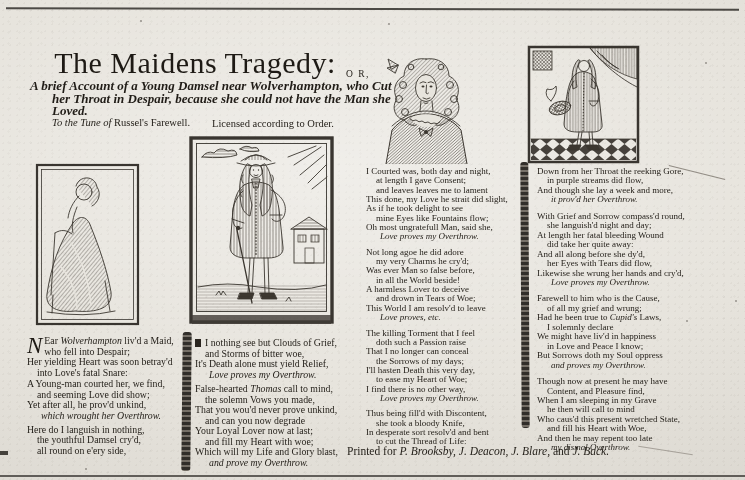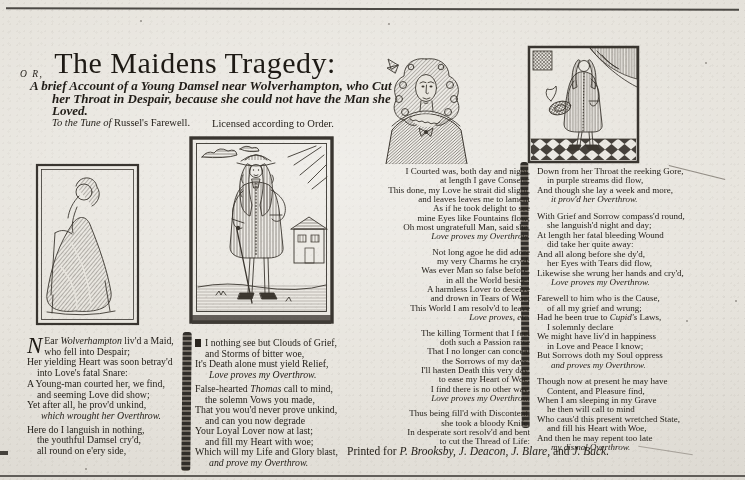--- a/index.html
+++ b/index.html
@@ -20,40 +20,40 @@
   .hl-bottom{left:0;top:475px;width:745px;height:2px;opacity:.85;}
   .edge-dash{left:0;top:451px;width:8px;height:4px;background:rgba(30,27,23,.8);}
   .scratch{position:absolute;height:1px;background:rgba(72,65,56,.55);}
   .sc1{left:668px;top:172px;width:58px;transform:rotate(14deg);}
   .sc2{left:638px;top:450px;width:55px;transform:rotate(9deg);opacity:.7;}
   .speck{position:absolute;width:2px;height:2px;border-radius:50%;background:rgba(55,49,42,.45);}
 
   
   .title{position:absolute;left:20px;top:46px;width:350px;text-align:center;
     font-size:30px;letter-spacing:.5px;color:#1e1a15;white-space:nowrap;}
-  .orline{position:absolute;left:20px;top:69px;width:350px;text-align:left;
-    font-size:9.5px;font-style:italic;letter-spacing:1.5px;}
+  .orline{position:absolute;left:20px;top:69px;width:350px;text-align:right;
+    font-size:9.5px;letter-spacing:1.5px;}
   .subtitle{position:absolute;left:30px;top:80px;font-size:13px;font-weight:bold;
     font-style:italic;line-height:12.6px;color:#211d18;}
   .subtitle .sline{white-space:nowrap;}
   .subtitle .ind2{padding-left:22px;}
   .subtitle .em{font-style:inherit;font-size:1.03em;letter-spacing:.2px;}
   .tune{position:absolute;left:52px;top:117px;font-size:10.5px;font-style:italic;white-space:nowrap;}
   .tune .em{font-style:normal;}
   .license{position:absolute;left:212px;top:118px;font-size:10.5px;white-space:nowrap;}
 
   
   .verses{position:absolute;}
   .vline{white-space:nowrap;}
   .vline.ind{padding-left:10px;}
   .vline.ital{font-style:italic;padding-left:14px;}
   .em{font-style:italic;}
   .c1{left:27px;top:336px;font-size:9.8px;line-height:10.7px;width:170px;}
   .c2{left:195px;top:338px;font-size:9.8px;line-height:10.5px;width:150px;}
-  .c3{left:366px;top:167px;font-size:9px;line-height:9.35px;width:164px;text-align:right;}
+  .c3{left:366px;top:167px;font-size:9px;line-height:9.35px;width:164px;}
   .c4{left:537px;top:167px;font-size:9px;line-height:9.45px;width:150px;}
   .c1 .stanza{margin-bottom:3px;}
   .c2 .stanza{margin-bottom:4px;}
   .c3 .stanza{margin-bottom:6px;}
   .c4 .stanza{margin-bottom:7px;}
   .dropcap{float:left;font-size:23px;font-style:italic;line-height:17px;height:18px;
     margin:1px 2px 0 0;color:#1e1a15;}
   .blockmark{display:inline-block;width:6px;height:8px;background:#2a251f;
     margin-right:4px;transform:translateY(1px);}
 
@@ -282,22 +282,22 @@
         <div class="vline">Your Loyal Lover now at last;</div>
         <div class="vline ind">and fill my Heart with woe;</div>
         <div class="vline">Which will my Life and Glory blast,</div>
         <div class="vline ind ital">and prove my Overthrow.</div>
       </div>
     </div>
   <div class="verses c3">
       <div class="stanza">
         <div class="vline">I Courted was, both day and night,</div>
         <div class="vline ind">at length I gave Consent;</div>
+        <div class="vline ind">and leaves leaves me to lament</div>
         <div class="vline">This done, my Love he strait did slight,</div>
-        <div class="vline ind">and leaves leaves me to lament</div>
         <div class="vline">As if he took delight to see</div>
         <div class="vline ind">mine Eyes like Fountains flow;</div>
         <div class="vline">Oh most ungratefull Man, said she,</div>
         <div class="vline ind ital">Love proves my Overthrow.</div>
       </div>
       <div class="stanza">
         <div class="vline">Not long agoe he did adore</div>
         <div class="vline ind">my very Charms he cry'd;</div>
         <div class="vline">Was ever Man so false before,</div>
         <div class="vline ind">in all the World beside!</div>

